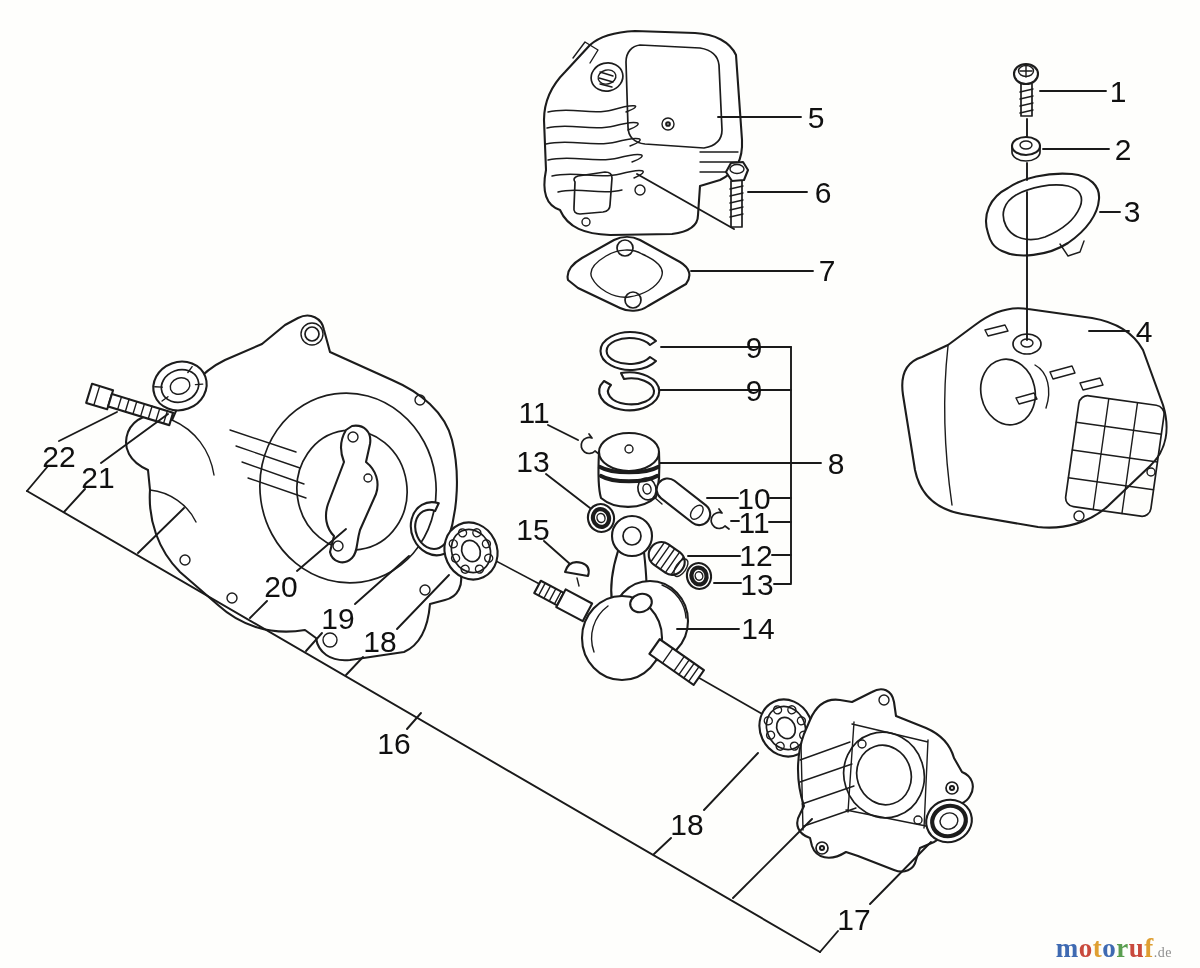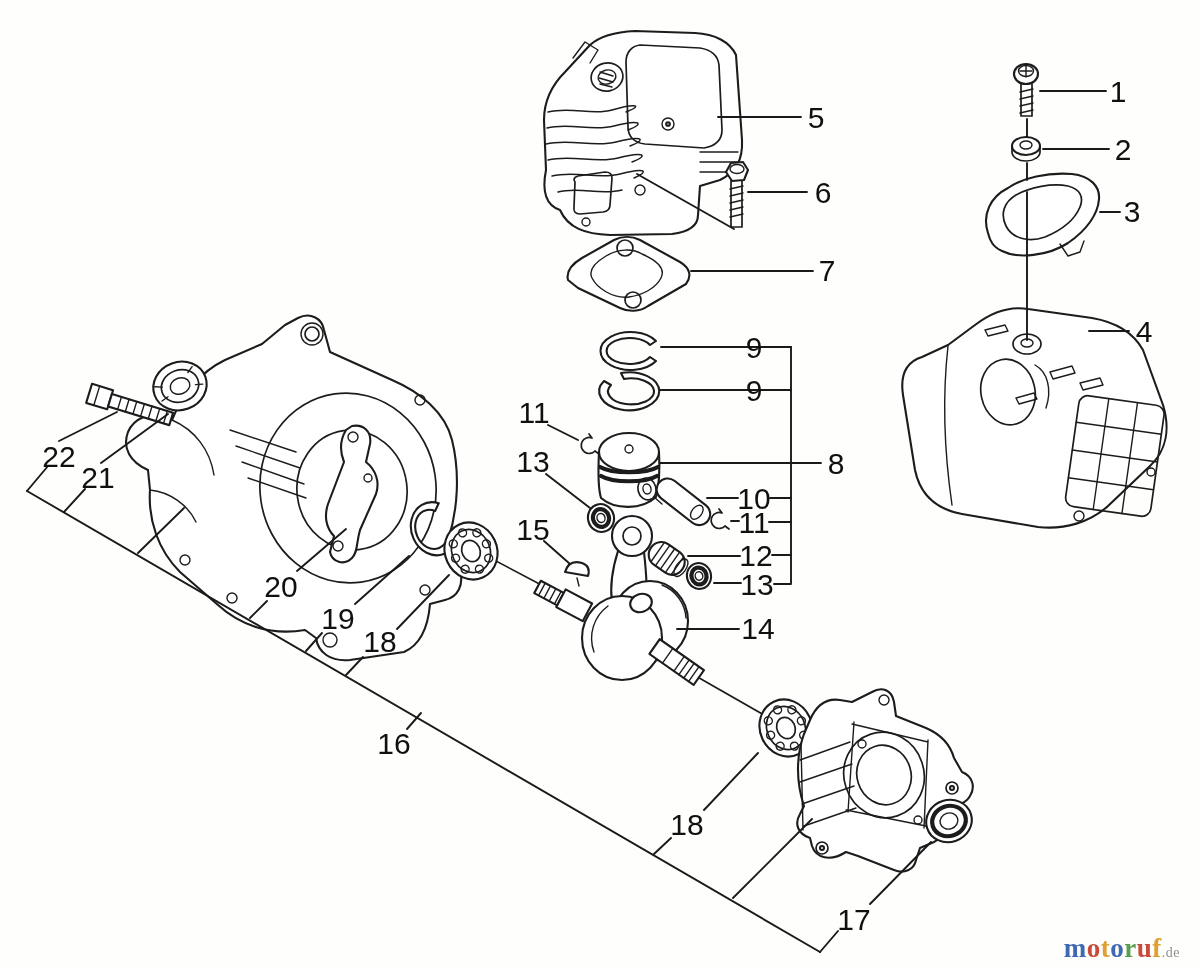--- a/index.html
+++ b/index.html
@@ -7,21 +7,21 @@
          font-family:"Liberation Sans",sans-serif;}
   svg{position:absolute;left:0;top:0;}
   .part{fill:#ffffff;stroke:#1c1c1c;stroke-width:2.1;stroke-linejoin:round;stroke-linecap:round;}
   .part .thin{stroke-width:1.4;fill:none;}
   .part .detail{fill:none;stroke:#1c1c1c;stroke-width:1.7;stroke-linecap:round;}
   .part .dark{fill:none;stroke:#1c1c1c;stroke-width:4.2;}
   .leader{fill:none;stroke:#1a1a1a;stroke-width:1.9;stroke-linecap:round;}
   .axis{fill:none;stroke:#1a1a1a;stroke-width:1.6;}
   text.callout{font:400 30px "Liberation Sans",sans-serif;fill:#101010;
                text-anchor:middle;dominant-baseline:central;}
-  .watermark{position:absolute;right:20px;bottom:4px;
+  .watermark{position:absolute;right:28px;bottom:4px;
              font:700 27px "Liberation Serif",serif;letter-spacing:.5px;margin-left:34px;}
   .watermark .suffix{font:400 14px "Liberation Serif",serif;color:#8f8f8f;}
 </style>
 </head>
 <body>
 
 <div class="stage">
 <svg width="1200" height="968" viewBox="0 0 1200 968">
 
   <g>

